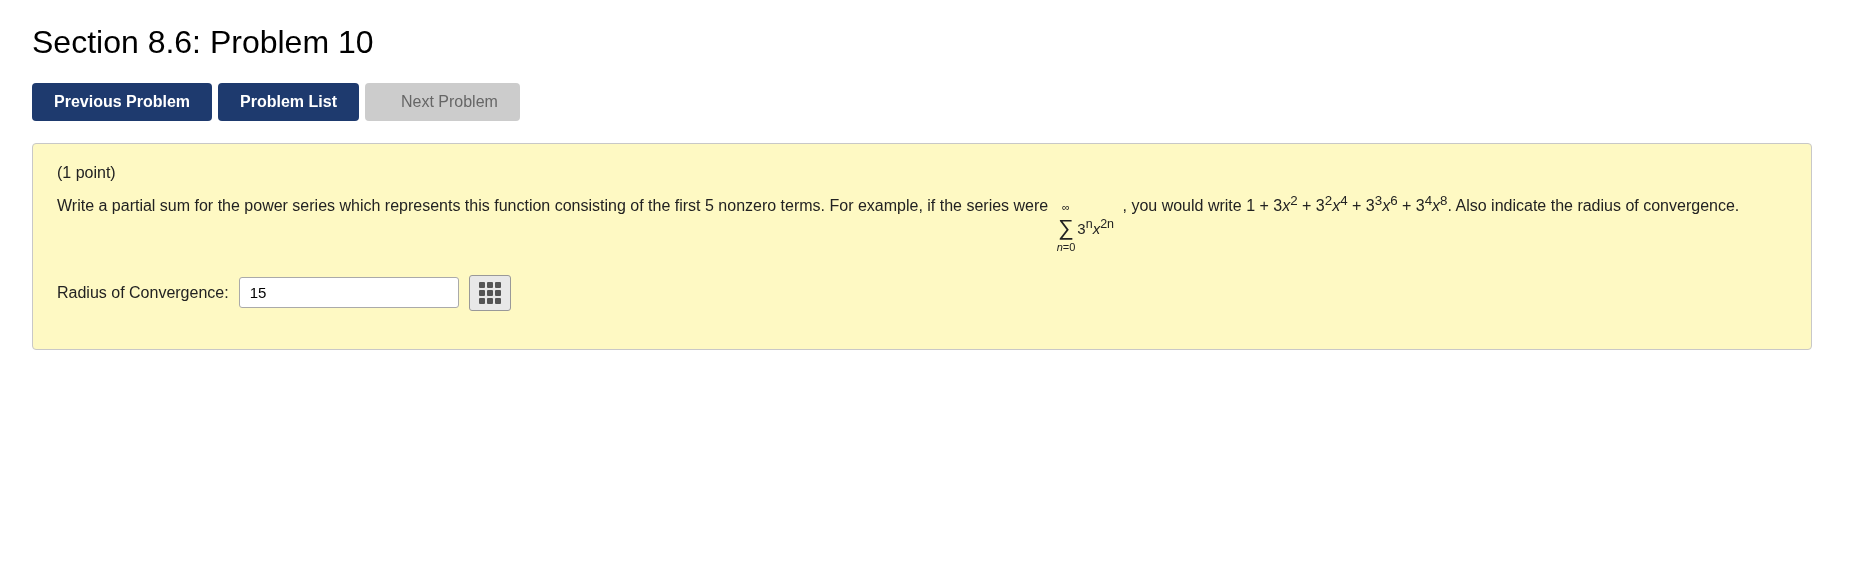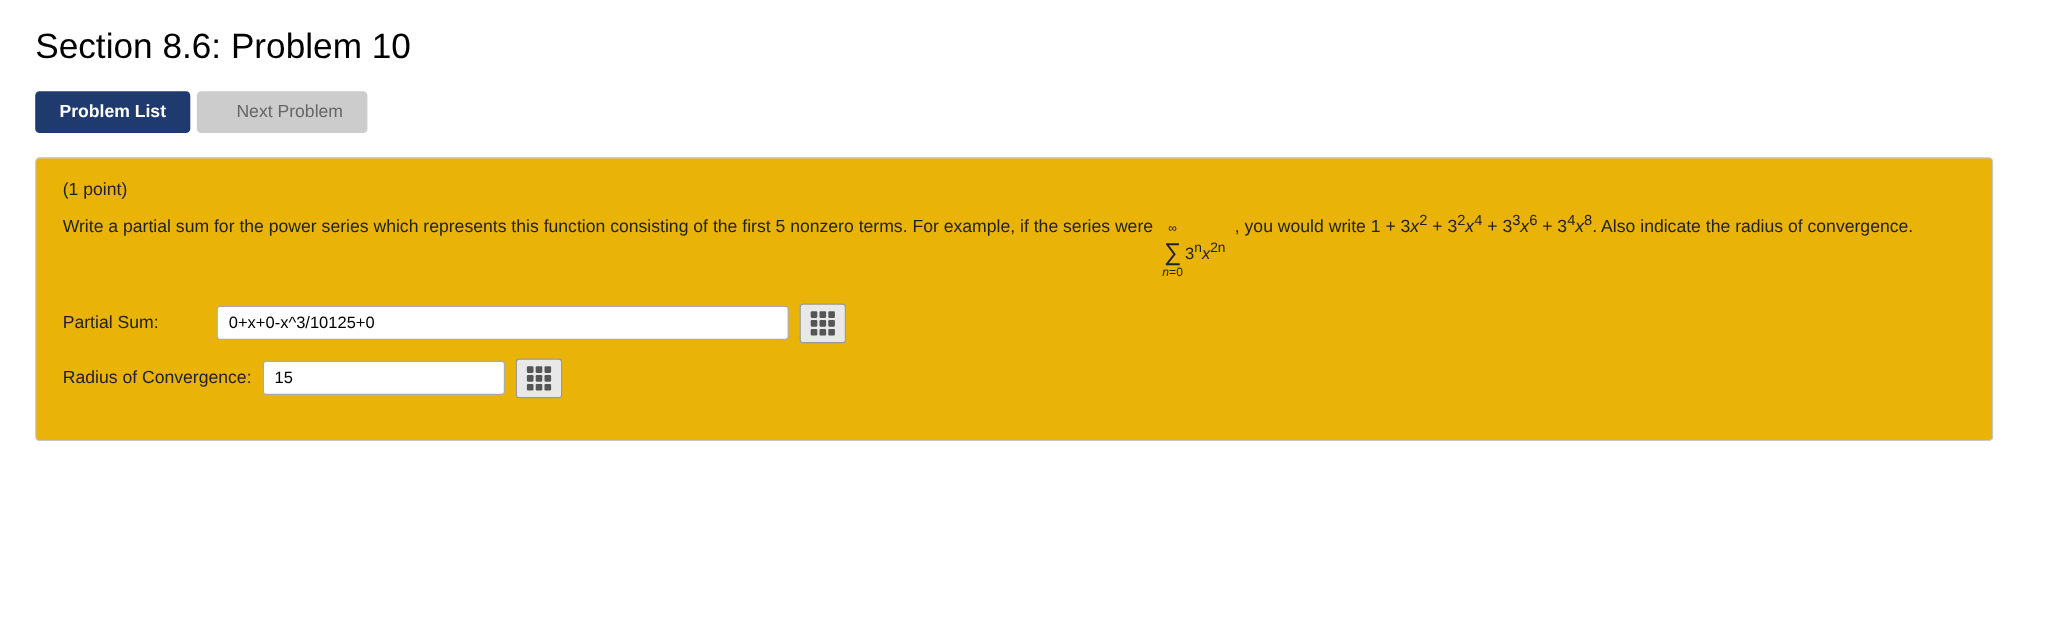--- a/index.html
+++ b/index.html
@@ -45,21 +45,21 @@
     .btn-nav.disabled {
       background: #cccccc;
       color: #666;
       font-weight: 400;
       cursor: default;
       padding-left: 36px;
     }
 
     .problem-box {
       border: 1px solid #c8c8c8;
-      background: #eab308;
+      background: #fef9c3;
       border-radius: 4px;
       padding: 20px 24px 24px 24px;
       max-width: 1780px;
     }
 
     .problem-point {
       font-size: 16px;
       margin-bottom: 8px;
     }
 
@@ -131,57 +131,41 @@
       background: #555;
       border-radius: 1px;
     }
   </style>
 </head>
 <body>
 
 <h1 class="page-title">Section 8.6: Problem 10</h1>
 
 <div class="nav-buttons">
+  <button class="btn-nav">Previous Problem</button>
   <button class="btn-nav">Problem List</button>
   <button class="btn-nav disabled">Next Problem</button>
 </div>
 
 <div class="problem-box">
   <div class="problem-point">(1 point)</div>
   <div class="problem-text">
     <span>Write a partial sum for the power series which represents this function consisting of the first 5 nonzero terms. For example, if the series were</span>
     
     <span style="display:inline-flex; align-items:center; gap:2px; margin: 0 4px;">
       <span style="display:inline-flex; flex-direction:column; align-items:center; vertical-align:middle;">
         <span style="font-size:11px;">∞</span>
         <span style="font-size:22px; line-height:1;">∑</span>
         <span style="font-size:11px;"><span class="math-inline">n</span>=0</span>
       </span>
       <span style="font-size:15px;">3<sup>n</sup><span class="math-inline">x</span><sup>2n</sup></span>
     </span>
     <span>, you would write 1 + 3<span class="math-inline">x</span><sup>2</sup> + 3<sup>2</sup><span class="math-inline">x</span><sup>4</sup> + 3<sup>3</sup><span class="math-inline">x</span><sup>6</sup> + 3<sup>4</sup><span class="math-inline">x</span><sup>8</sup>. Also indicate the radius of convergence.</span>
   </div>
 
-  <div class="form-row">
-    <label class="form-label">Partial Sum:</label>
-    <input class="form-input" type="text" value="0+x+0-x^3/10125+0" style="">
-    <button class="grid-btn" title="Open equation editor">
-      <div class="grid-icon">
-        <div class="grid-dot"></div>
-        <div class="grid-dot"></div>
-        <div class="grid-dot"></div>
-        <div class="grid-dot"></div>
-        <div class="grid-dot"></div>
-        <div class="grid-dot"></div>
-        <div class="grid-dot"></div>
-        <div class="grid-dot"></div>
-        <div class="grid-dot"></div>
-      </div>
-    </button>
-  </div>
 
   <div class="form-row">
     <label class="form-label">Radius of Convergence:</label>
     <input class="form-input form-input-small" type="text" value="15" style="">
     <button class="grid-btn" title="Open equation editor">
       <div class="grid-icon">
         <div class="grid-dot"></div>
         <div class="grid-dot"></div>
         <div class="grid-dot"></div>
         <div class="grid-dot"></div>

